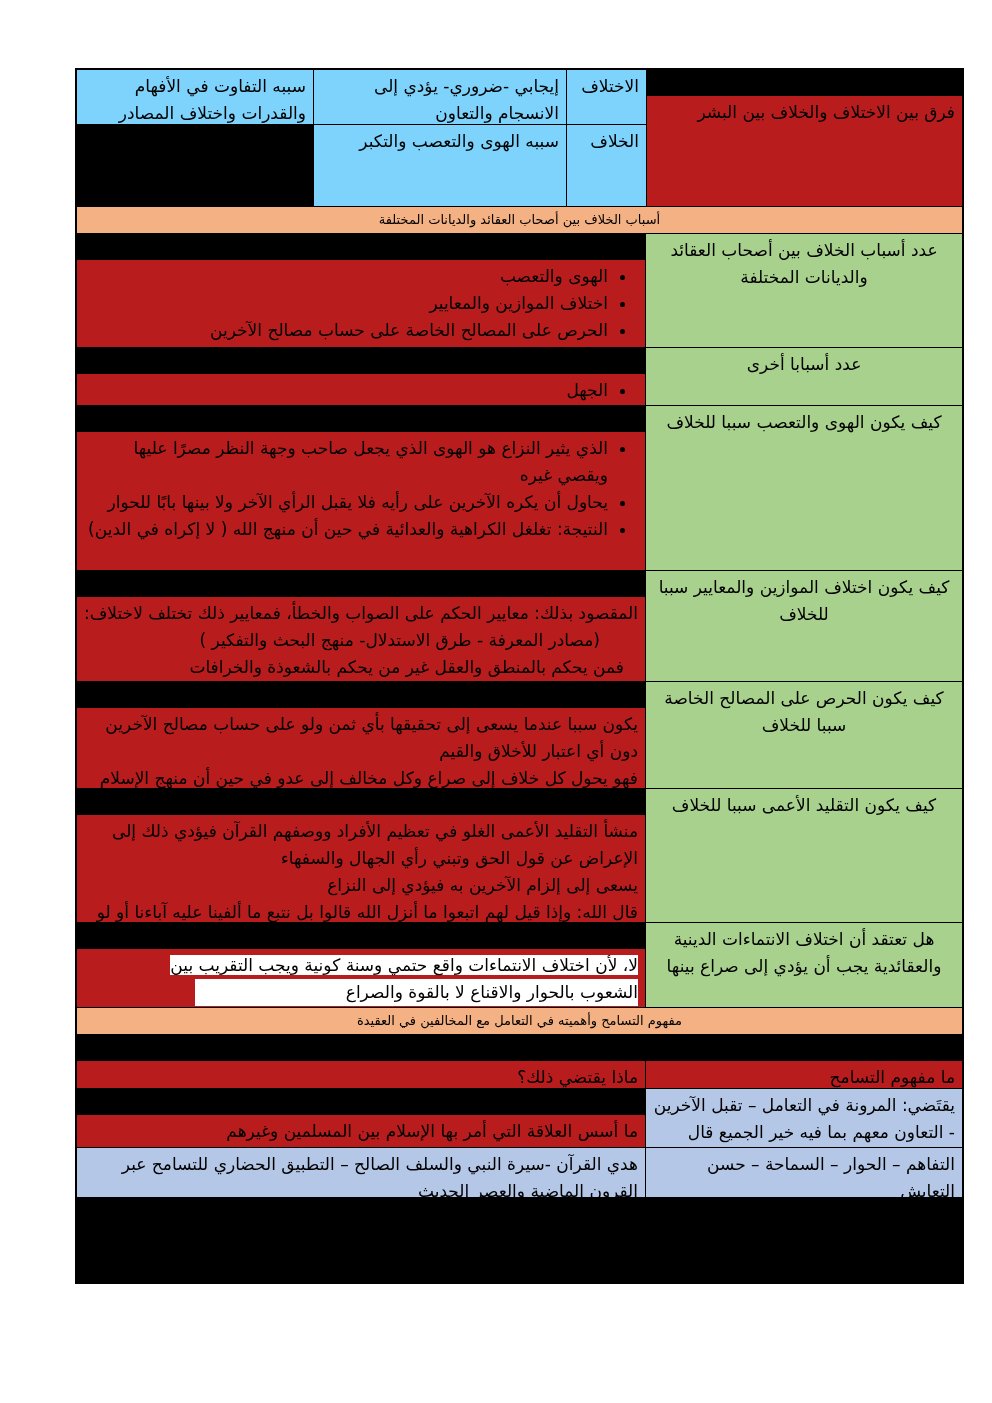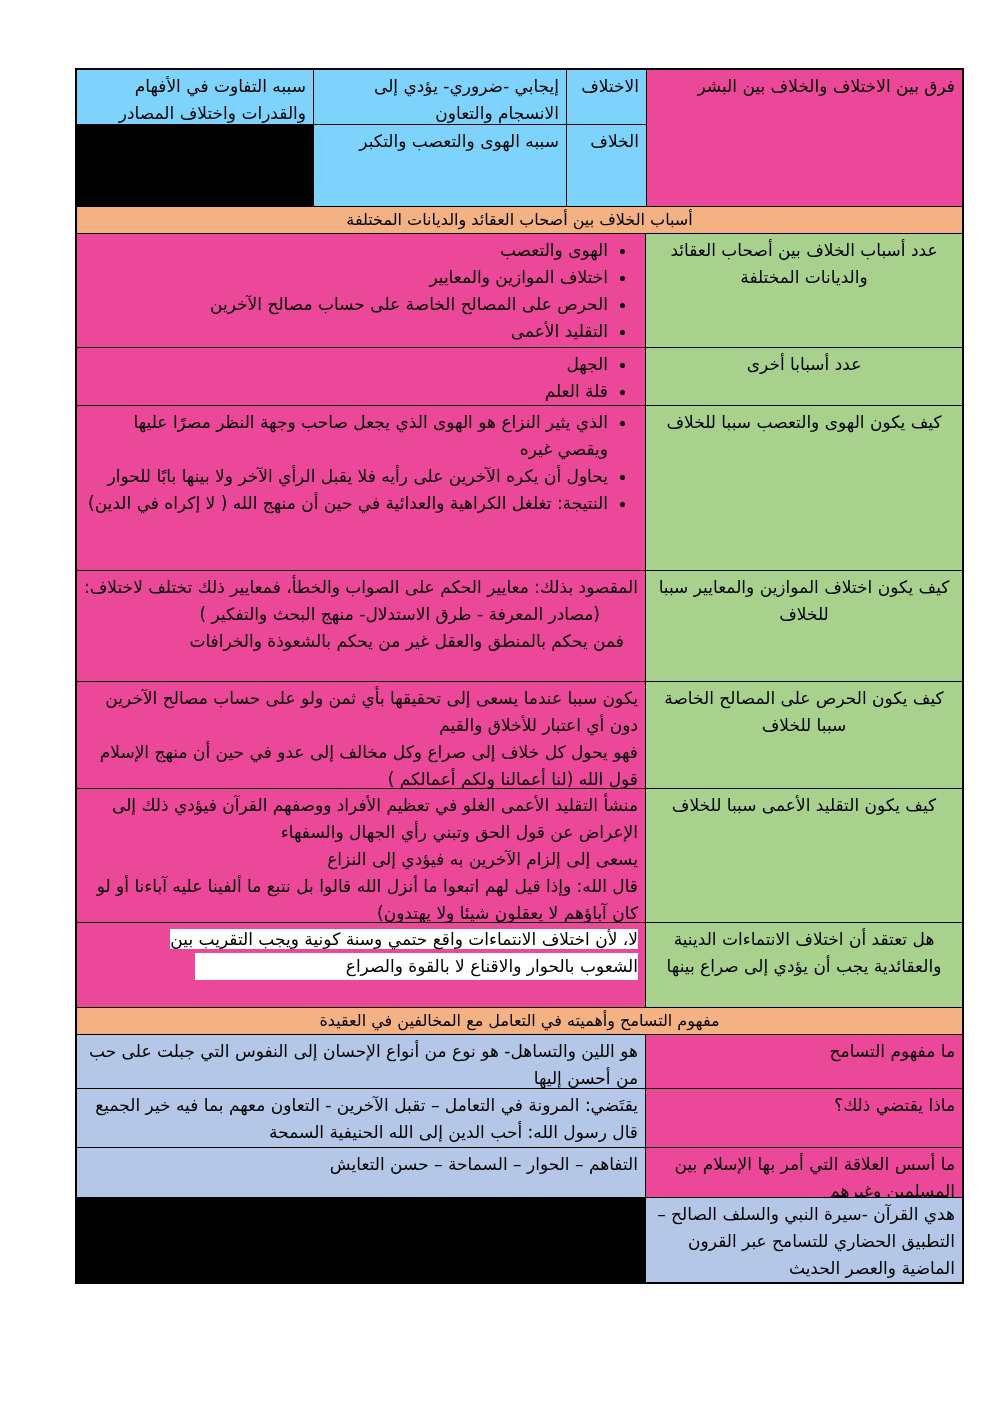--- a/index.html
+++ b/index.html
@@ -14,27 +14,27 @@
     direction:rtl;
   }
   .grid { display:grid; gap:1px; direction:rtl; }
   .grid1 { grid-template-columns:315px 79px 252px 1fr; grid-template-rows:54px 81px; }
   .grid2 { grid-template-columns:316px 1fr; grid-template-rows:113px 57px 164px 110px 106px 133px 84px; }
   .grid3 { grid-template-columns:316px 1fr; grid-template-rows:53px 58px 49px 84px; }
   .cell {
     padding:3px 7px; overflow:hidden;
     font-size:17px; line-height:27px; text-align:right;
   }
-  .c-yellow { background:#ec4899; }
+  .c-yellow { background:#b91c1c;margin-top:26px; }
   .c-green  { background:#A9D18E;text-align:center; }
   .c-peach  { background:#7dd3fc; }
   .c-blue   { background:#B4C7E7; }
   .hdr {
     background:#F4B183; height:26px; line-height:26px;
-    text-align:center; font-size:16px; overflow:hidden;
+    text-align:center; font-size:13px; overflow:hidden;
   }
   .span2 { grid-row:1 / span 2; }
   .center { text-align:center; }
   ul.bullets { margin:0; padding:0 30px 0 0; }
   ul.bullets li { line-height:27px; }
   .line { display:block; }
   .indent1 { padding-right:38px; }
   .indent2 { padding-right:14px; }
   .hl { background:#ffffff; }
   .hl-line2 .hl { display:inline-block; min-width:80%; text-align:right; }
@@ -109,21 +109,20 @@
       <div class="line"><span class="hl">لا،  لأن اختلاف الانتماءات واقع حتمي وسنة كونية ويجب التقريب بين</span></div>
       <div class="line hl-line2"><span class="hl">الشعوب بالحوار والاقناع لا بالقوة والصراع</span></div>
     </div>
 
   </div>
 
   <div class="hdr">مفهوم التسامح وأهميته في التعامل مع المخالفين في العقيدة</div>
 
   <div class="grid grid3">
     <div class="cell c-yellow">ما مفهوم التسامح</div>
-    <div class="cell c-blue">هو اللين والتساهل- هو نوع من أنواع الإحسان إلى النفوس التي جبلت على حب من أحسن إليها</div>
 
     <div class="cell c-yellow">ماذا يقتضي ذلك؟</div>
     <div class="cell c-blue">يقتَضي: المرونة في التعامل – تقبل الآخرين  - التعاون معهم بما فيه خير الجميع قال رسول الله: أحب الدين إلى الله الحنيفية السمحة</div>
 
     <div class="cell c-yellow">ما أسس العلاقة التي أمر بها الإسلام بين المسلمين وغيرهم</div>
     <div class="cell c-blue">التفاهم – الحوار – السماحة – حسن التعايش</div>
 
     <div class="cell c-blue">هدي القرآن -سيرة النبي والسلف الصالح – التطبيق الحضاري للتسامح عبر القرون الماضية والعصر الحديث</div>
   </div>
 

